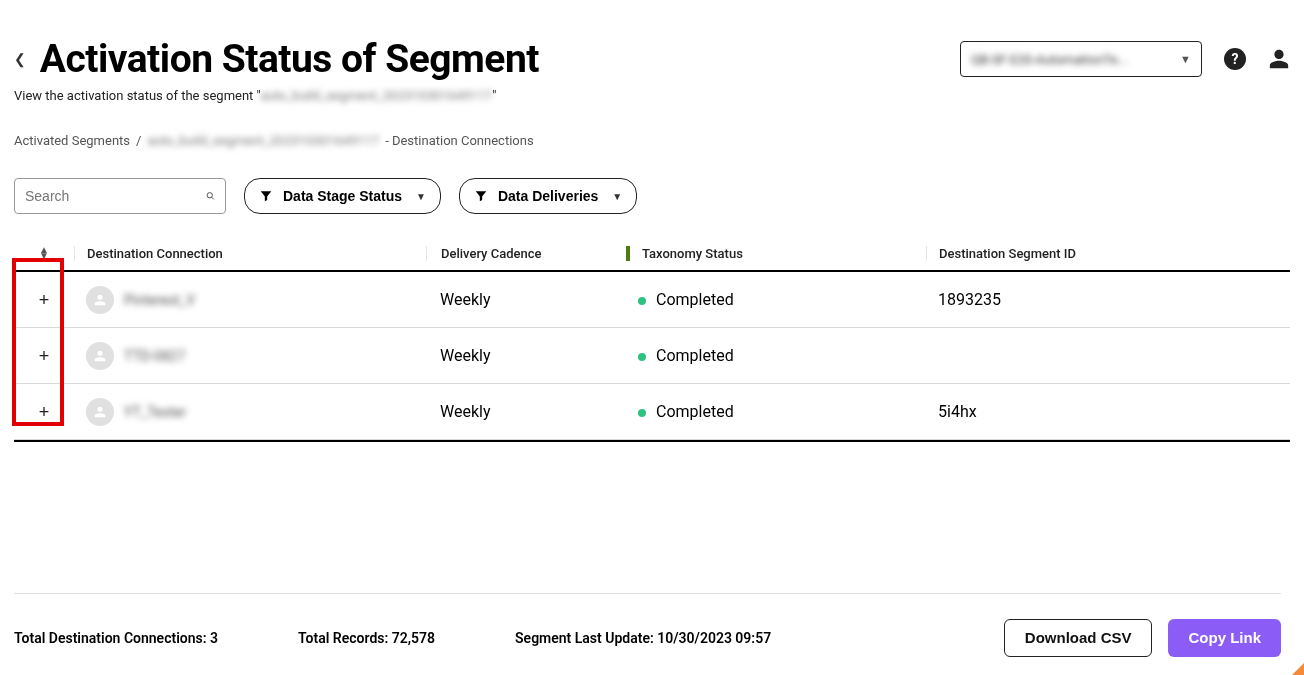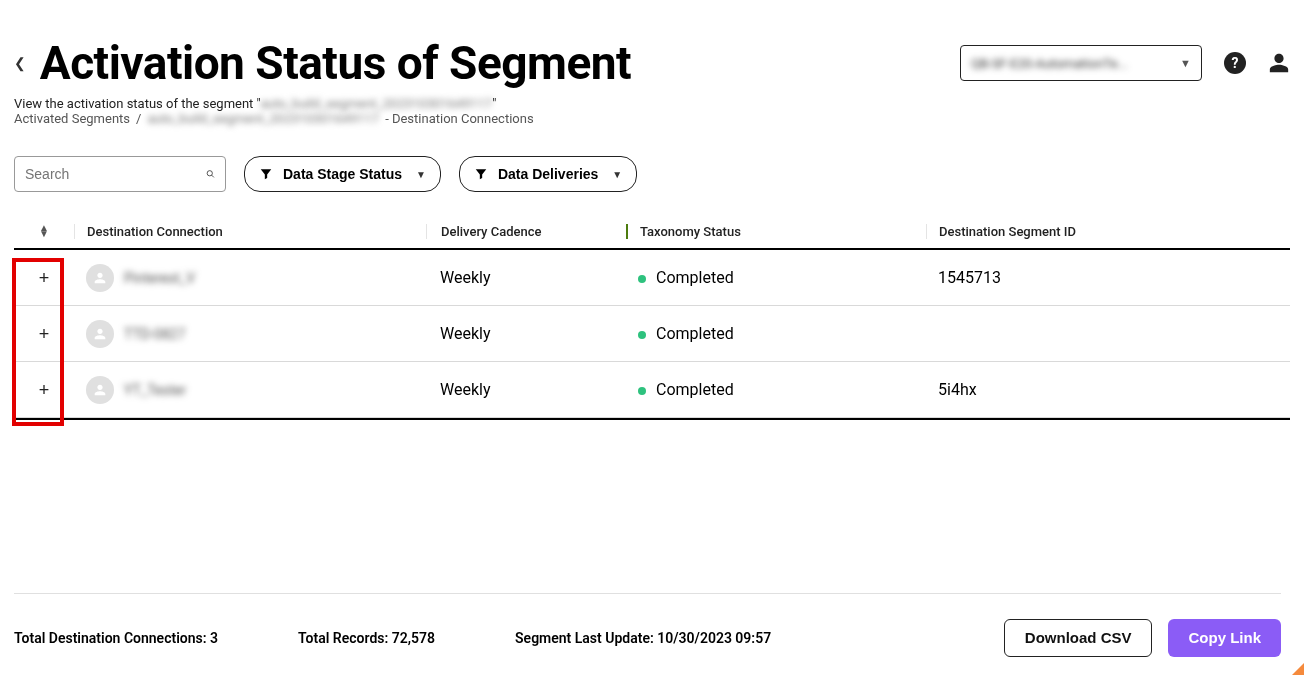--- a/index.html
+++ b/index.html
@@ -2,48 +2,48 @@
 <html><head>
 <meta charset="utf-8">
 <style>
   * { box-sizing: border-box; margin: 0; padding: 0; }
   body { font-family: -apple-system, BlinkMacSystemFont, "Segoe UI", Roboto, Helvetica, Arial, sans-serif; background: #fff; color: #000; }
   .page { width: 1304px; height: 675px; position: relative; padding: 36px 14px 0 14px; }
 
   .title-row { display: flex; align-items: center; justify-content: space-between; }
   .title-left { display: flex; align-items: center; gap: 14px; }
   .back-chevron { font-size: 14px; color: #333; cursor: pointer; }
-  .page-title { font-size: 46px; font-weight: 700; letter-spacing: -0.5px; }
+  .page-title { font-size: 39px; font-weight: 700; letter-spacing: -0.5px; }
   .title-right { display: flex; align-items: center; gap: 22px; }
   .org-select { width: 242px; height: 36px; border: 1px solid #222; border-radius: 4px; display: flex; align-items: center; justify-content: space-between; padding: 0 10px; font-size: 13px; color: #333; cursor: pointer; }
   .org-label { filter: blur(3px); }
   .caret { font-size: 11px; color: #555; }
   .help-icon { width: 22px; height: 22px; border-radius: 50%; background: #222; color: #fff; display:flex; align-items:center; justify-content:center; font-weight:700; font-size:14px; cursor:pointer; }
   .user-icon { width: 22px; height: 22px; color:#222; cursor:pointer; }
 
   .subtitle { font-size: 13px; color: #222; margin-top: 6px; }
   .blurred { filter: blur(3px); color:#777; }
 
-  .breadcrumb { font-size: 13px; color: #555; display:flex; gap:6px; align-items:center; }
+  .breadcrumb { font-size: 13px; color: #555; margin-top: 30px; display:flex; gap:6px; align-items:center; }
   .breadcrumb a { color:#555; text-decoration:none; }
 
   .controls-row { display:flex; gap:18px; margin-top: 30px; align-items:center; }
   .search-wrap { width:212px; height:36px; border:1px solid #999; border-radius:4px; display:flex; align-items:center; padding:0 10px; }
   .search-input { flex:1; border:none; outline:none; font-size:14px; background:transparent; }
   .search-icon { width:18px; height:18px; color:#222; }
   .filter-btn { height:36px; border:1.5px solid #222; border-radius:16px; background:#fff; display:flex; align-items:center; gap:10px; padding:0 14px; font-size:14px; font-weight:600; cursor:pointer; }
   .filter-icon { width:14px; height:14px; }
   .small-caret { font-size:10px; color:#333; margin-left:4px; }
 
   .table { margin-top: 22px; border-bottom:2px solid #000; }
   .thead { display:flex; align-items:center; height:34px; font-size:13px; font-weight:500; color:#222; }
   .col-expand { width:60px; display:flex; justify-content:center; }
   .col-dest { width:352px; padding-left:12px; border-left:1px solid #e4e4e4; }
   .col-cad  { width:200px; padding-left:14px; border-left:1px solid #e4e4e4; }
-  .col-tax  { width:300px; padding-left:12px; border-left:2px solid #4d7c0f; }
+  .col-tax  { width:300px; padding-left:12px; border-left:4px solid #4d7c0f; }
   .col-seg  { flex:1; padding-left:12px; border-left:1px solid #e4e4e4; }
   .sort-icon { display:flex; flex-direction:column; align-items:center; line-height:6px; font-size:10px; color:#555; cursor:pointer; }
 
   .tbody { border-top:2px solid #000; }
   .row { display:flex; align-items:center; height:56px; border-bottom:1px solid #d9d9d9; }
   .row .col-dest { display:flex; align-items:center; gap:10px; border:none; }
   .row .col-cad, .row .col-tax, .row .col-seg { border:none; font-size:16px; }
   .expand-cell { width:60px; display:flex; justify-content:center; }
   .expand-btn { width:22px; height:22px; border:none; background:transparent; font-size:18px; line-height:18px; color:#222; cursor:pointer; font-weight:400; }
   .avatar { width:28px; height:28px; border-radius:50%; background:#e0e0e0; display:flex; align-items:center; justify-content:center; }
@@ -140,21 +140,21 @@
         <div class="col-dest">
           <div class="avatar">
               <svg viewBox="0 0 24 24">
                 <path d="M12 12c2.2 0 4-1.8 4-4s-1.8-4-4-4-4 1.8-4 4 1.8 4 4 4zm0 2c-2.7 0-8 1.3-8 4v2h16v-2c0-2.7-5.3-4-8-4z"></path>
               </svg>
             </div>
           <span class="dest-name">Pinterest_V</span>
         </div>
         <div class="col-cad">Weekly</div>
         <div class="col-tax"><span class="status-dot"></span><span>Completed</span></div>
-        <div class="col-seg">1545713</div>
+        <div class="col-seg">1893235</div>
       </div>
 
       <div class="row">
         <div class="expand-cell">
             <button class="expand-btn">+</button>
           </div>
         <div class="col-dest">
           <div class="avatar">
               <svg viewBox="0 0 24 24">
                 <path d="M12 12c2.2 0 4-1.8 4-4s-1.8-4-4-4-4 1.8-4 4 1.8 4 4 4zm0 2c-2.7 0-8 1.3-8 4v2h16v-2c0-2.7-5.3-4-8-4z"></path>

